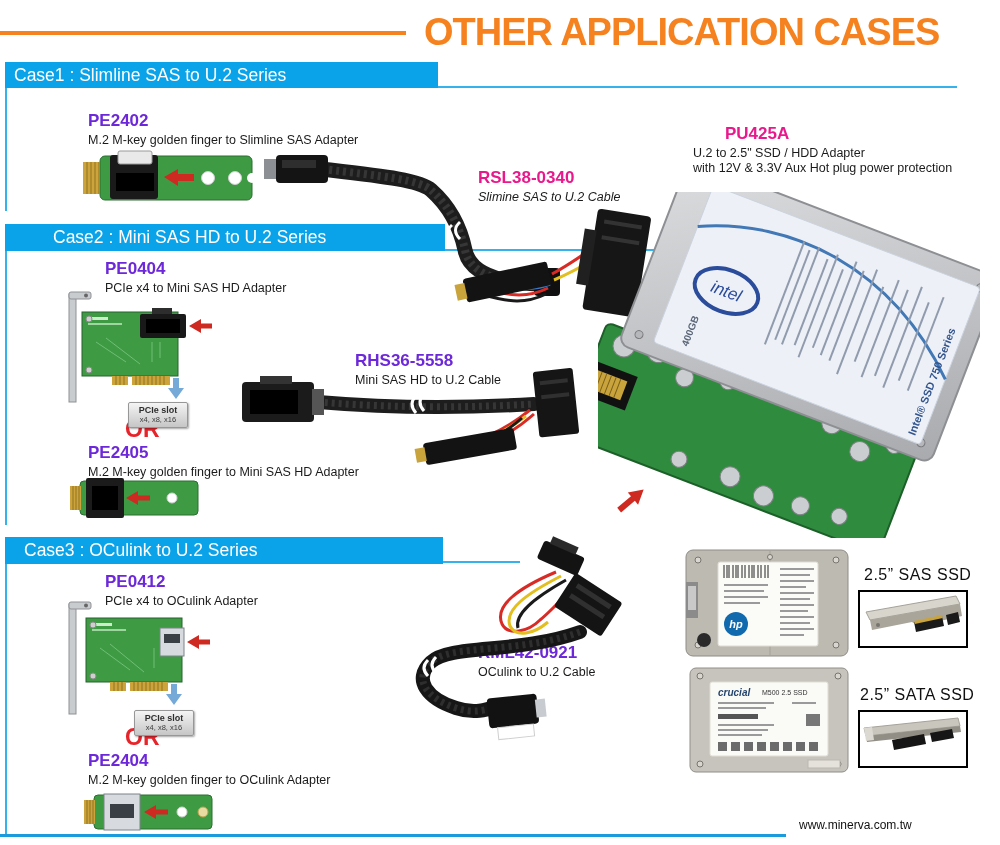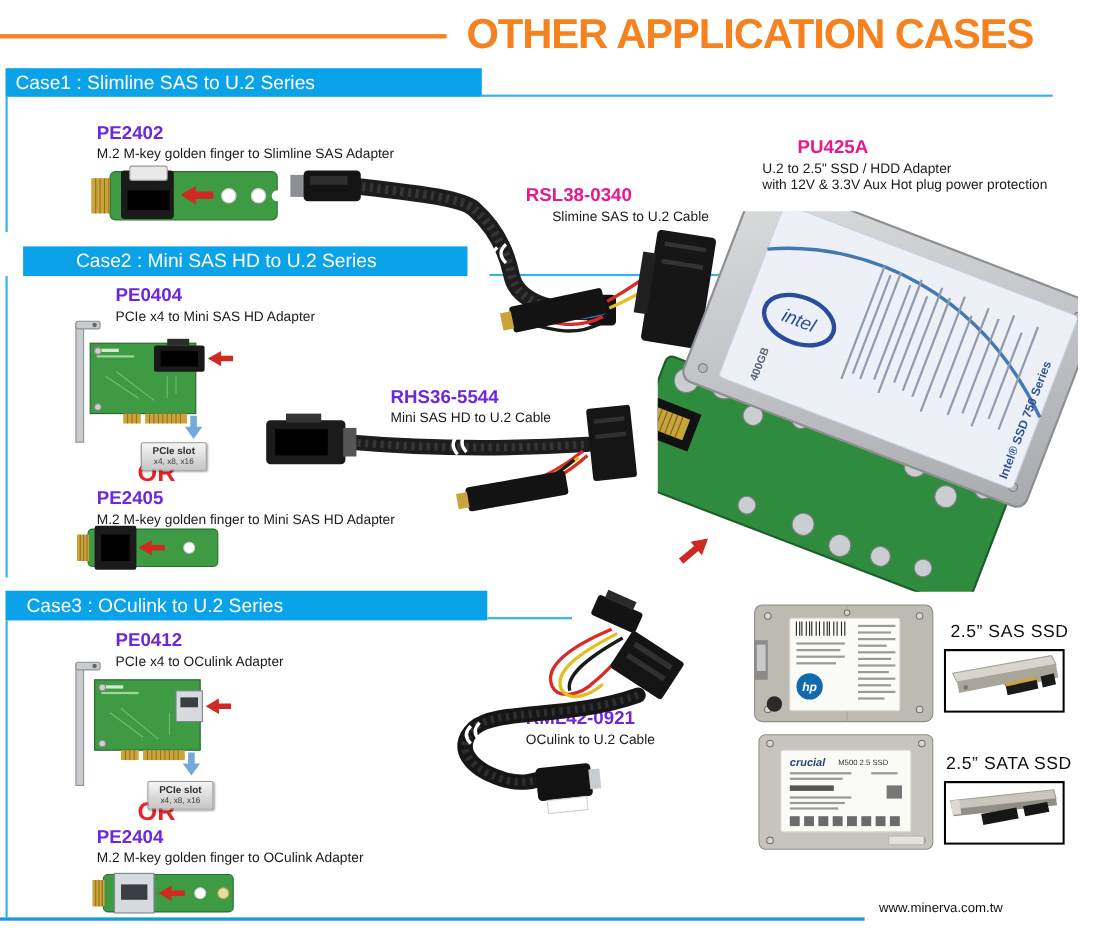--- a/index.html
+++ b/index.html
@@ -30,32 +30,32 @@
 
 <div class="stage">
 
   <div class="abs rule-orange" style="left:0;top:31px;width:406px;height:4px;"></div>
   <div class="abs title" style="left:424px;top:9px;line-height:46px;">OTHER APPLICATION CASES</div>
 
   <div class="abs banner" style="left:5px;top:62px;width:433px;height:26px;line-height:26px;">Case1 : Slimline SAS to U.2 Series</div>
   <div class="abs hline" style="left:438px;top:86px;width:519px;"></div>
   <div class="abs vline" style="left:5px;top:88px;height:123px;"></div>
 
-  <div class="abs banner" style="left:21px;top:224px;width:404px;height:27px;line-height:27px;padding-left:48px;">Case2 : Mini SAS HD to U.2 Series</div>
+  <div class="abs banner" style="left:5px;top:224px;width:440px;height:27px;line-height:27px;padding-left:48px;">Case2 : Mini SAS HD to U.2 Series</div>
   <div class="abs hline" style="left:445px;top:249px;width:215px;"></div>
   <div class="abs vline" style="left:5px;top:251px;height:274px;"></div>
 
   <div class="abs banner" style="left:5px;top:537px;width:438px;height:27px;line-height:27px;padding-left:19px;">Case3 : OCulink to U.2 Series</div>
   <div class="abs hline" style="left:443px;top:561px;width:77px;"></div>
   <div class="abs vline" style="left:5px;top:564px;height:270px;"></div>
 
   <div class="abs code" style="left:88px;top:111px;">PE2402</div>
   <div class="abs desc" style="left:88px;top:133px;">M.2 M-key golden finger to Slimline SAS Adapter</div>
   <div class="abs code mag" style="left:478px;top:168px;">RSL38-0340</div>
-  <div class="abs desc" style="left:502px;top:190px;">Slimine SAS to U.2 Cable</div>
+  <div class="abs desc" style="left:478px;top:190px;font-style:italic;">Slimine SAS to U.2 Cable</div>
   <div class="abs code mag" style="left:693px;top:124px;margin-left:32px;">PU425A</div>
   <div class="abs desc" style="left:693px;top:146px;">U.2 to 2.5" SSD / HDD Adapter</div>
   <div class="abs desc" style="left:693px;top:161px;">with 12V &amp; 3.3V Aux Hot plug power protection</div>
 
   <svg class="abs" style="left:80px;top:147px" width="185" height="62" viewBox="0 0 185 62">
     <rect x="20" y="9" width="152" height="44" rx="5" fill="#3E9B44" stroke="#2A6F31"></rect>
     <g>
       <rect x="3" y="15" width="17" height="32" fill="#CDA43B"></rect>
       <path d="M7 15v32M11 15v32M15 15v32M19 15v32" stroke="#8F7322" stroke-width="1"></path>
     </g>
@@ -154,21 +154,21 @@
           <rect x="310" y="54" width="2" height="100"></rect>
       </g>
       <text transform="translate(334 194) rotate(-90)" font-size="11" font-weight="bold" fill="#33558F">Intel® SSD 750 Series</text>
       <text transform="translate(90 192) rotate(-90)" font-size="10" font-weight="bold" fill="#5A6578">400GB</text>
     </g>
     <path transform="translate(16 312) rotate(-40)" d="M18 0 L32 8 L18 16 v-5 H0 V5 h18 Z" fill="#CE2A21"></path>
   </svg>
 
   <div class="abs code" style="left:105px;top:259px;">PE0404</div>
   <div class="abs desc" style="left:105px;top:281px;">PCIe x4 to Mini SAS HD Adapter</div>
-  <div class="abs code" style="left:355px;top:351px;">RHS36-5544</div>
+  <div class="abs code" style="left:355px;top:351px;">RHS36-5558</div>
   <div class="abs desc" style="left:355px;top:373px;">Mini SAS HD to U.2 Cable</div>
   <div class="abs or" style="left:125px;top:416px;">OR</div>
   <div class="abs code" style="left:88px;top:443px;">PE2405</div>
   <div class="abs desc" style="left:88px;top:465px;">M.2 M-key golden finger to Mini SAS HD Adapter</div>
 
   <svg class="abs" style="left:56px;top:290px" width="156" height="136" viewBox="0 0 156 136">
     <rect x="13" y="4" width="7" height="108" fill="#C9CCCF" stroke="#8E9194"></rect>
     <rect x="13" y="2" width="22" height="7" rx="2" fill="#C9CCCF" stroke="#8E9194"></rect>
     <circle cx="30" cy="5.5" r="2" fill="#666"></circle>
     <rect x="26" y="22" width="96" height="64" fill="#3E9B44" stroke="#27632D"></rect>

